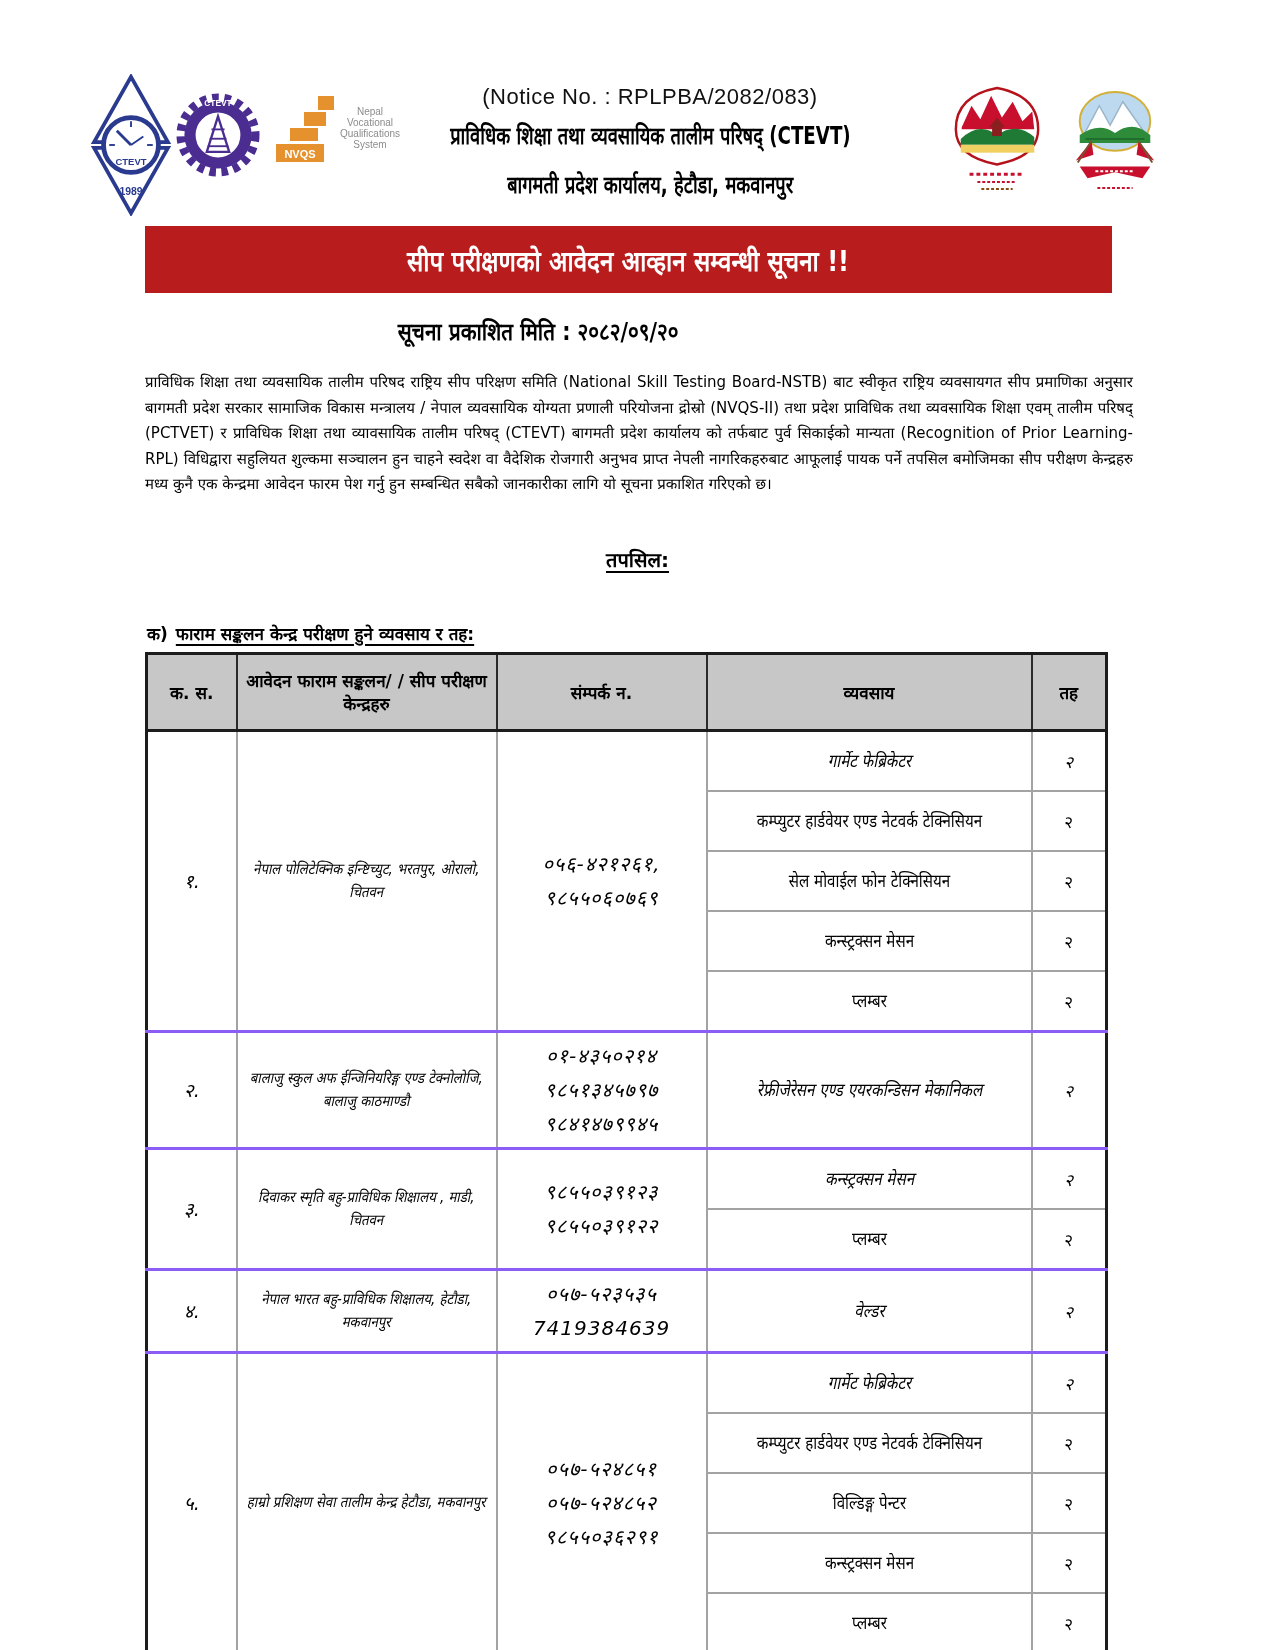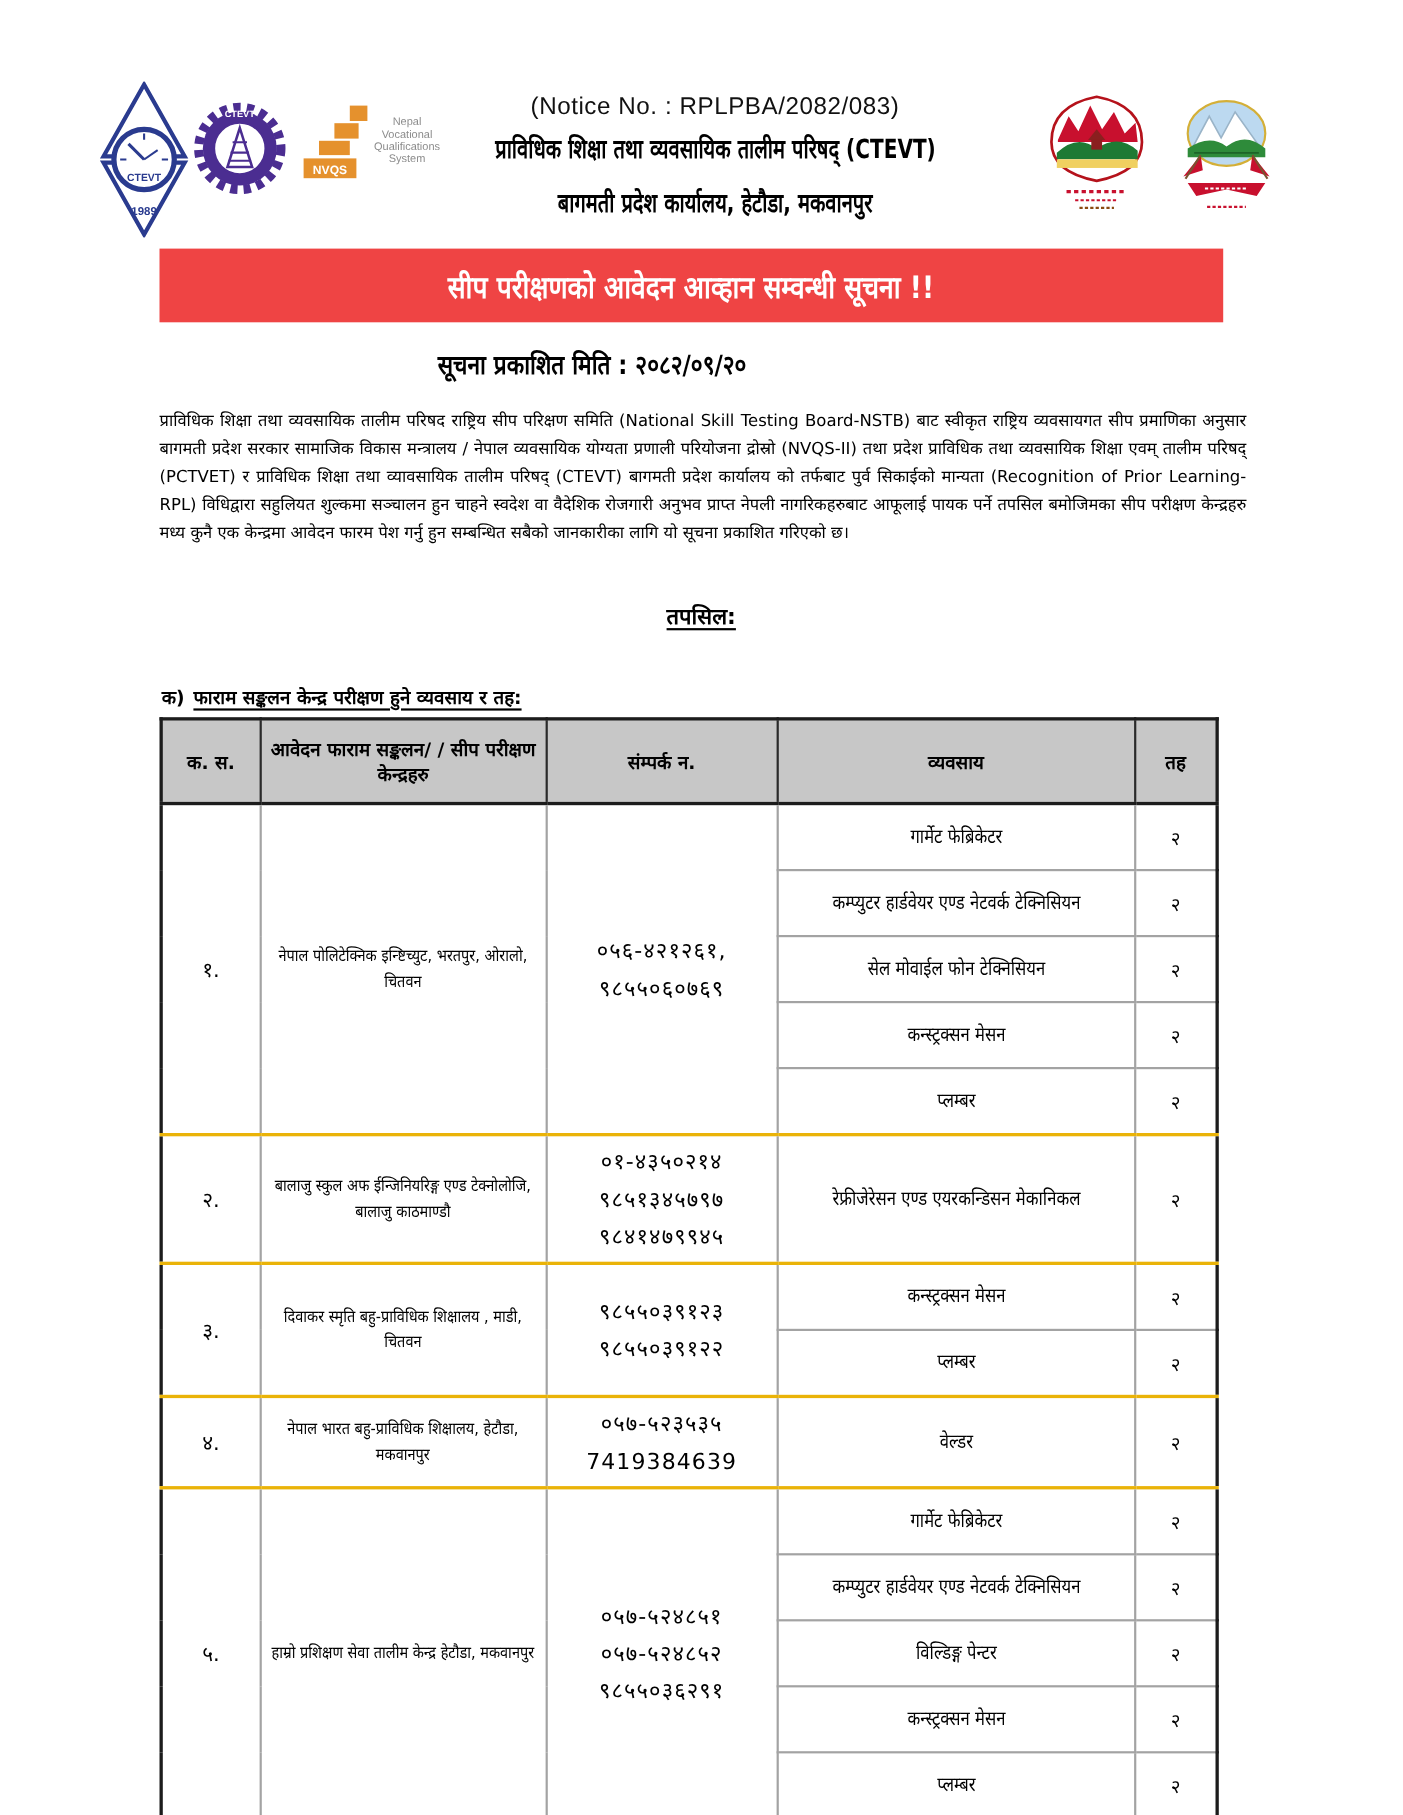--- a/index.html
+++ b/index.html
@@ -20,21 +20,21 @@
   .emblem-b{left:1066px;top:80px;}
   .header-center{position:absolute;left:330px;top:84px;width:640px;text-align:center;}
   .notice-no{font-family:"Liberation Sans",sans-serif;font-size:22px;color:#111;letter-spacing:.5px;}
   .org-line1{margin-top:8px;font-size:24px;font-weight:bold;white-space:nowrap;}
   .org-line2{margin-top:16px;font-size:24px;font-weight:bold;white-space:nowrap;}
   .condense{display:inline-block;transform:scaleX(0.76);transform-origin:50% 50%;}
   .condense2{display:inline-block;transform:scaleX(0.86);transform-origin:50% 50%;}
   
   .banner{
     position:absolute;left:145px;top:226px;width:967px;height:67px;
-    background:#ef4444;color:#fff;display:flex;align-items:center;justify-content:center;
+    background:#b91c1c;color:#fff;display:flex;align-items:center;justify-content:center;
     font-size:28px;font-weight:bold;white-space:nowrap;
   }
   
   .date-line{position:absolute;left:0;top:314px;width:1076px;text-align:center;
     font-size:24px;font-weight:bold;white-space:nowrap;}
   
   .body-para{
     position:absolute;left:145px;top:370px;width:988px;
     font-size:15px;line-height:25.5px;text-align:justify;margin:0;
   }
@@ -54,21 +54,21 @@
   table.skill col.c-center{width:260px;}
   table.skill col.c-contact{width:210px;}
   table.skill col.c-occ{width:325px;}
   table.skill col.c-level{width:75px;}
   table.skill th,table.skill td{border:2px solid #a3a3a3;vertical-align:middle;text-align:center;padding:6px 6px;}
   table.skill{border:3px solid #1c1c1c;}
   table.skill th{
     background:#c7c7c7;font-size:17px;font-weight:bold;height:62px;
     border:2px solid #2a2a2a;border-bottom:3px solid #1c1c1c;
   }
-  tr.group-start td{border-top:3px solid #eab308;}
+  tr.group-start td{border-top:3px solid #8b5cf6;font-style:italic;}
   .cell-sn{font-size:19px;}
   .cell-center{font-size:15px;line-height:1.55;}
   .cell-center .inner{display:inline-block;width:114%;margin:0 -7%;transform:scaleX(0.88);transform-origin:50% 50%;}
   .cell-contact{font-size:20px;line-height:1.7;letter-spacing:1px;}
   .cell-occ{font-size:18px;line-height:1.45;height:46px;}
   .cell-occ .inner{display:inline-block;width:118%;margin:0 -9%;transform:scaleX(0.84);transform-origin:50% 50%;}
   .cell-level{font-size:17px;}
   
   .nvqs-wrap{display:flex;align-items:flex-start;}
   .nvqs-text{font-family:"Liberation Sans",sans-serif;font-size:10px;line-height:11px;color:#8c8c8c;margin-left:4px;margin-top:14px;text-align:center;}

